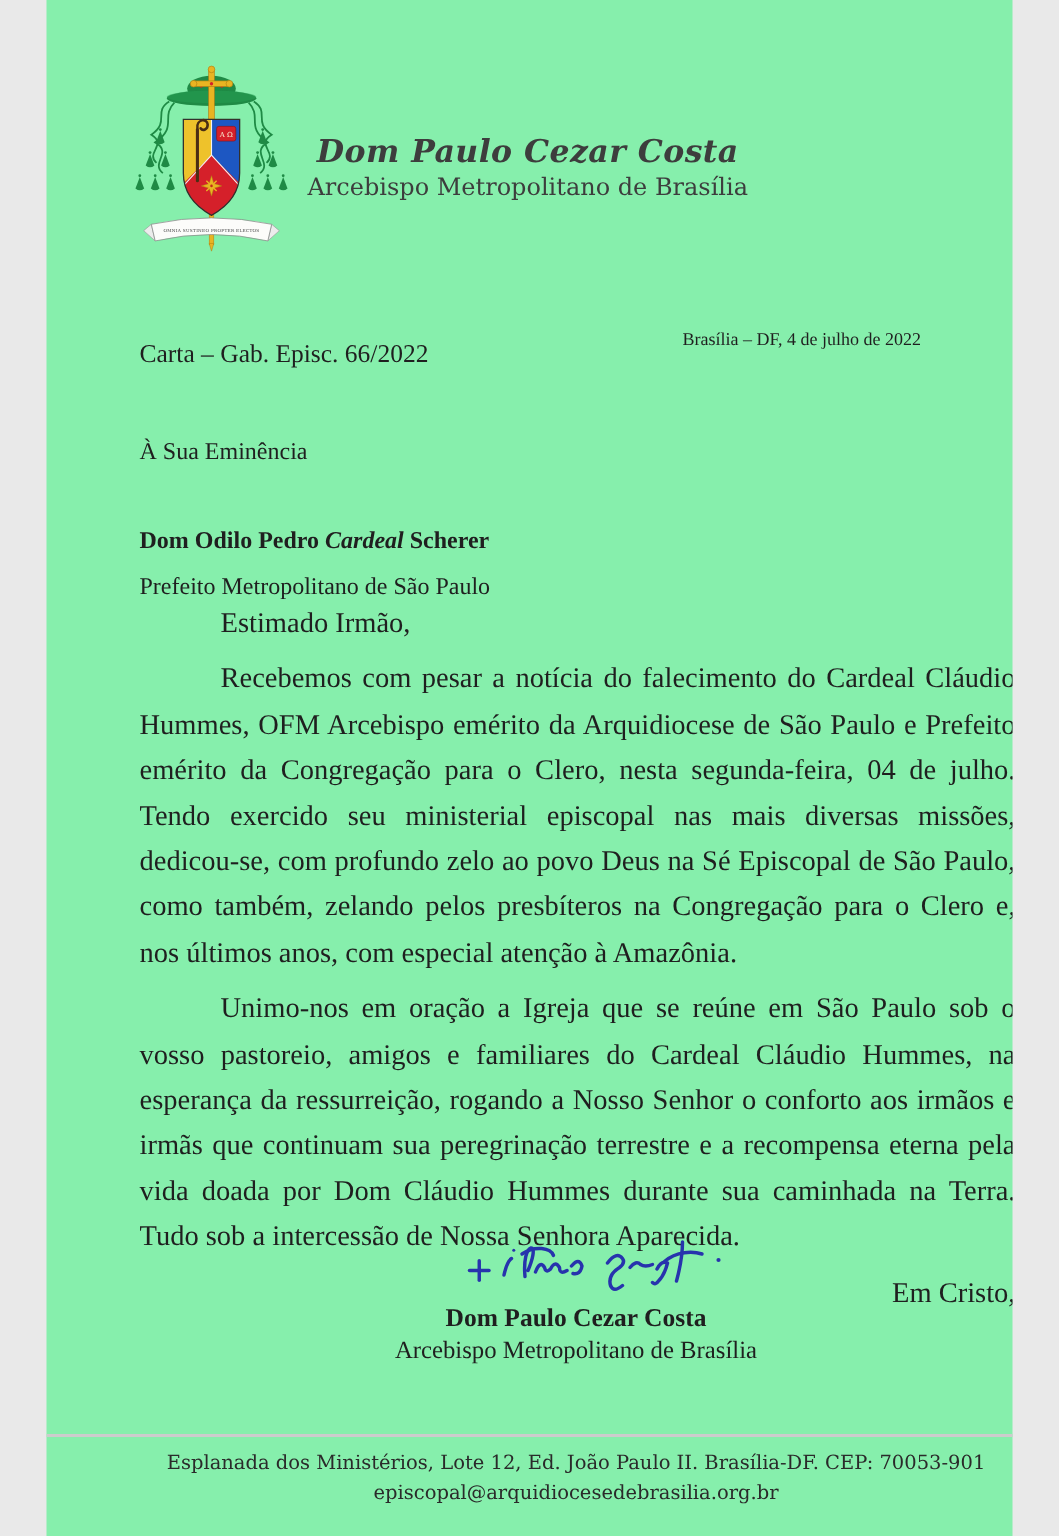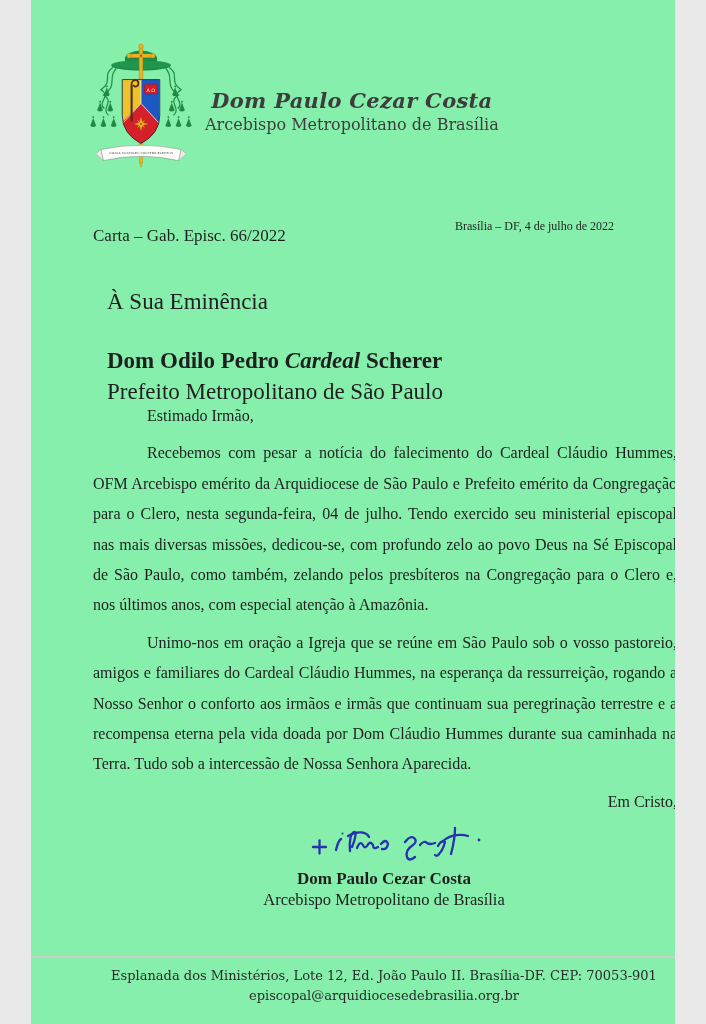--- a/index.html
+++ b/index.html
@@ -12,26 +12,26 @@
   .letterhead{position:absolute;top:42px;left:58px;display:flex;align-items:center;}
   .crest{width:104px;height:128px;flex:0 0 auto;}
   .head-titles{margin-left:12px;margin-top:10px;text-align:center;color:#3d3d3d;
     font-family:"DejaVu Serif","Liberation Serif",serif;}
   .head-name{font-size:21px;font-style:italic;font-weight:600;letter-spacing:.3px;line-height:26px;}
   .head-sub{font-size:16px;line-height:21px;}
   
   .dateline{position:absolute;top:171px;right:61px;font-size:12px;margin-top:48px;}
   .refline{position:absolute;top:226px;left:62px;font-size:17px;}
   
-  .addressee{position:absolute;top:286px;left:76px;font-size:23px;line-height:31px;}
+  .addressee{position:absolute;top:286px;left:62px;font-size:16px;line-height:31px;}
   .addressee .bold{font-weight:bold;margin-top:28px;}
   .addressee .bold i{font-style:italic;}
   
   .body-block{position:absolute;top:401px;left:62px;width:584px;
-    font-size:16px;line-height:30.4px;text-align:justify;}
+    font-size:19px;line-height:30.4px;text-align:justify;}
   .body-block p{margin:0 0 7px 0;text-indent:54px;}
   .body-block .salutation{text-align:left;}
   .closing{margin-top:18px;text-align:right;}
   
   .signature{position:absolute;top:820px;left:274px;width:192px;height:50px;}
   .sig-block{position:absolute;top:868px;left:0;width:706px;text-align:center;line-height:21px;}
   .sig-name{font-size:17px;font-weight:bold;}
   .sig-title{font-size:16.5px;}
   
   .footer-divider{position:absolute;top:956px;left:0;width:706px;height:0;

